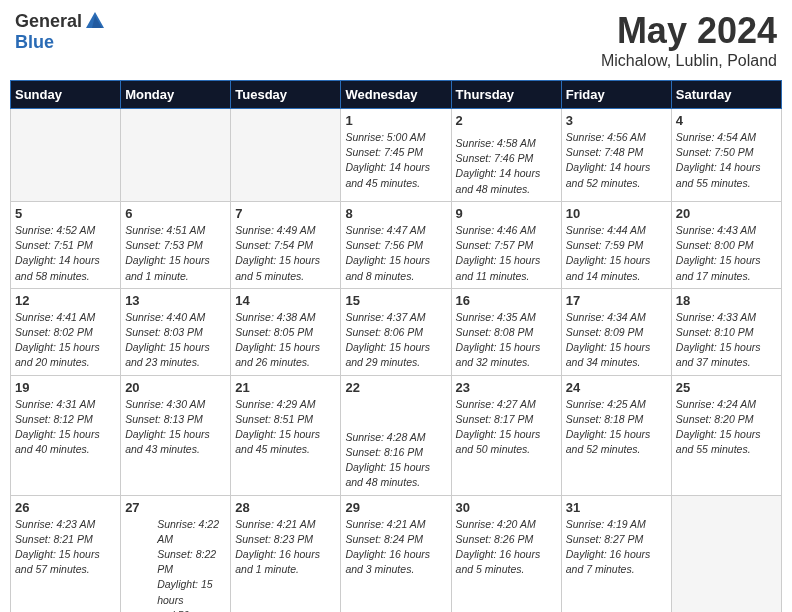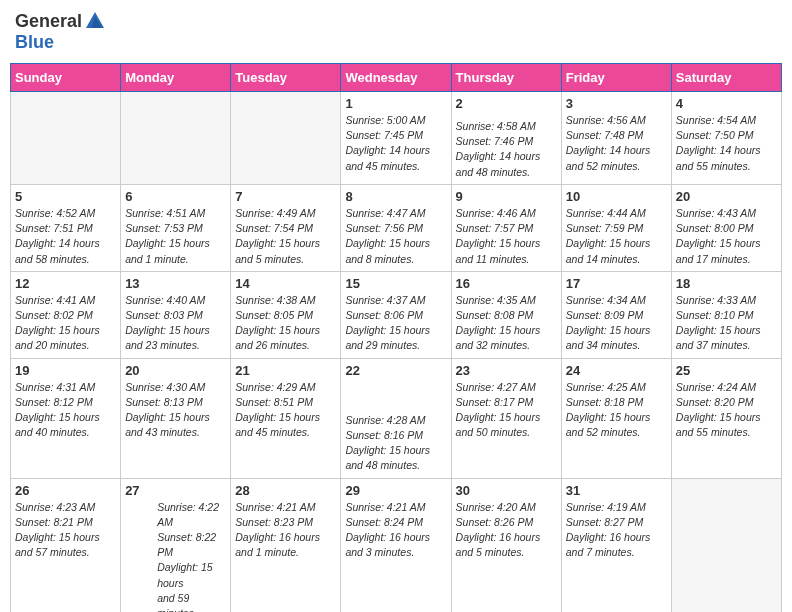--- a/index.html
+++ b/index.html
@@ -37,21 +37,21 @@
     .location {
       font-size: 16px;
       color: #333;
     }
     table {
       width: 100%;
       border-collapse: collapse;
       font-size: 11px;
     }
     th {
-      background-color: #ec4899;
+      background-color: #0f172a;
       color: white;
       padding: 6px 4px;
       text-align: left;
       font-size: 13px;
       font-weight: bold;
       border: 1px solid #2a6bb5;
     }
     td {
       border: 1px solid #ccc;
       vertical-align: top;
@@ -88,20 +88,24 @@
       <span style="font-size:18px;font-weight:bold;color:#333;">General</span>
       <svg width="22" height="22" viewBox="0 0 22 22" style="margin-left:2px;">
         <polygon points="11,2 20,18 2,18" fill="#2a6bb5"></polygon>
         <polygon points="11,6 18,18 8,18" fill="#1a4a8a" opacity="0.5"></polygon>
       </svg>
     </div>
     <div>
       <span style="font-size:18px;font-weight:bold;color:#2a6bb5;">Blue</span>
     </div>
   </div>
+  <div class="title-area">
+    <div class="month-title">May 2024</div>
+    <div class="location">Michalow, Lublin, Poland</div>
+  </div>
 </div>
 
 <table>
   <thead>
     <tr>
     <th>Sunday</th>
         <th>Monday</th>
         <th>Tuesday</th>
         <th>Wednesday</th>
         <th>Thursday</th>

